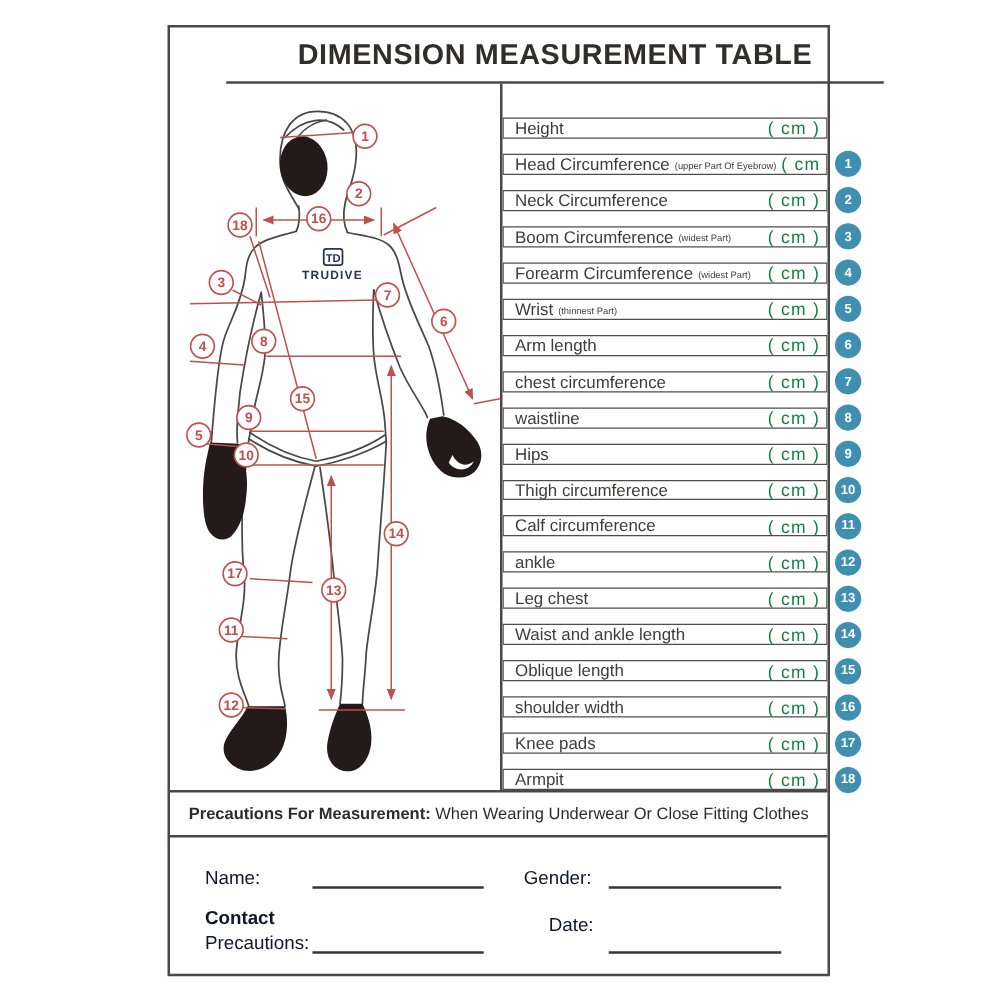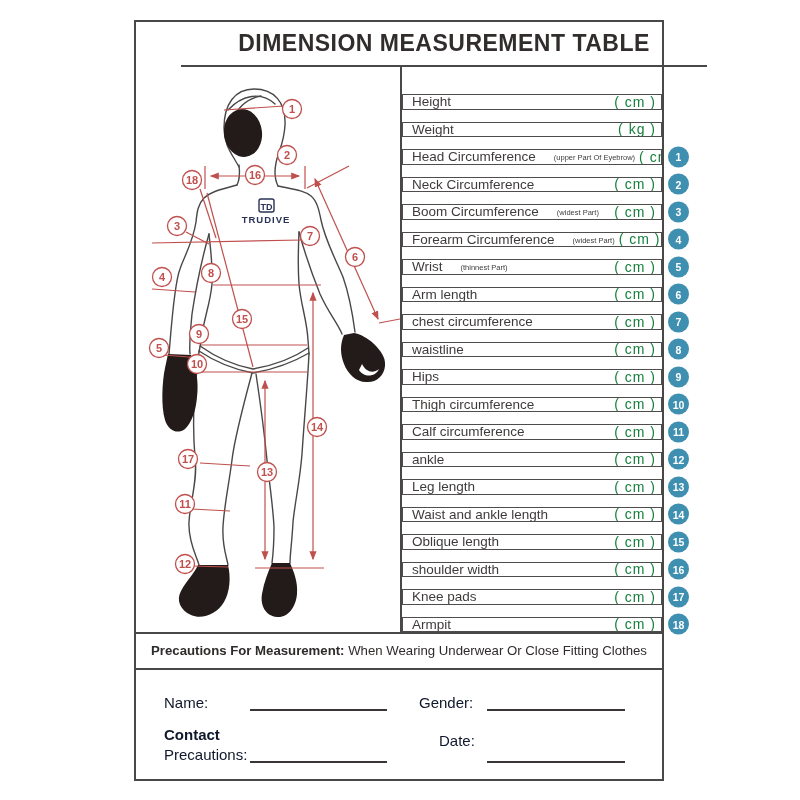--- a/index.html
+++ b/index.html
@@ -32,21 +32,21 @@
   }
   .m-row{
     flex:1;border:1px solid #4f4c4c;box-sizing:border-box;position:relative;
     background:#fff;
   }
   .m-inner{
     position:absolute;inset:0;display:flex;align-items:center;
     padding:0 5px 0 9px;overflow:hidden;white-space:nowrap;
   }
   .m-label{font-size:13.5px;color:#3f3b3b;}
-  .m-note{font-size:7.5px;color:#3f3b3b;margin-left:18px;transform:translateY(1px);}
+  .m-note{font-size:7.5px;color:#3f3b3b;margin-left:4px;transform:translateY(1px);}
   .m-unit{margin-left:auto;font-size:14px;letter-spacing:1px;color:#15803d;padding-left:4px;}
   .m-badge{
     position:absolute;right:-28px;top:50%;transform:translateY(-50%);
     width:21px;height:21px;border-radius:50%;
     display:flex;align-items:center;justify-content:center;
     color:#fff;font-size:10.5px;font-weight:bold;
   }
   .precautions{
     position:absolute;left:0;top:610px;width:100%;height:38px;box-sizing:border-box;
     border-top:2px solid #4a4747;border-bottom:2px solid #4a4747;
@@ -191,26 +191,20 @@
     <div class="table-cell">
       <div class="rows">
           <div class="m-row">
             <div class="m-inner">
               <span class="m-label">Height</span>
               <span class="m-unit">( cm )</span>
             </div>
           </div>
           <div class="m-row">
             <div class="m-inner">
-              <span class="m-label">Weight</span>
-              <span class="m-unit">( kg )</span>
-            </div>
-          </div>
-          <div class="m-row">
-            <div class="m-inner">
               <span class="m-label">Head Circumference</span>
               <span class="m-note">(upper Part Of Eyebrow)</span>
               <span class="m-unit">( cm )</span>
             </div>
             <div class="m-badge" style="background: rgb(62, 143, 176);">1</div>
           </div>
           <div class="m-row">
             <div class="m-inner">
               <span class="m-label">Neck Circumference</span>
               <span class="m-unit">( cm )</span>
@@ -285,21 +279,21 @@
           </div>
           <div class="m-row">
             <div class="m-inner">
               <span class="m-label">ankle</span>
               <span class="m-unit">( cm )</span>
             </div>
             <div class="m-badge" style="background: rgb(62, 143, 176);">12</div>
           </div>
           <div class="m-row">
             <div class="m-inner">
-              <span class="m-label">Leg length</span>
+              <span class="m-label">Leg chest</span>
               <span class="m-unit">( cm )</span>
             </div>
             <div class="m-badge" style="background: rgb(62, 143, 176);">13</div>
           </div>
           <div class="m-row">
             <div class="m-inner">
               <span class="m-label">Waist and ankle length</span>
               <span class="m-unit">( cm )</span>
             </div>
             <div class="m-badge" style="background: rgb(62, 143, 176);">14</div>

